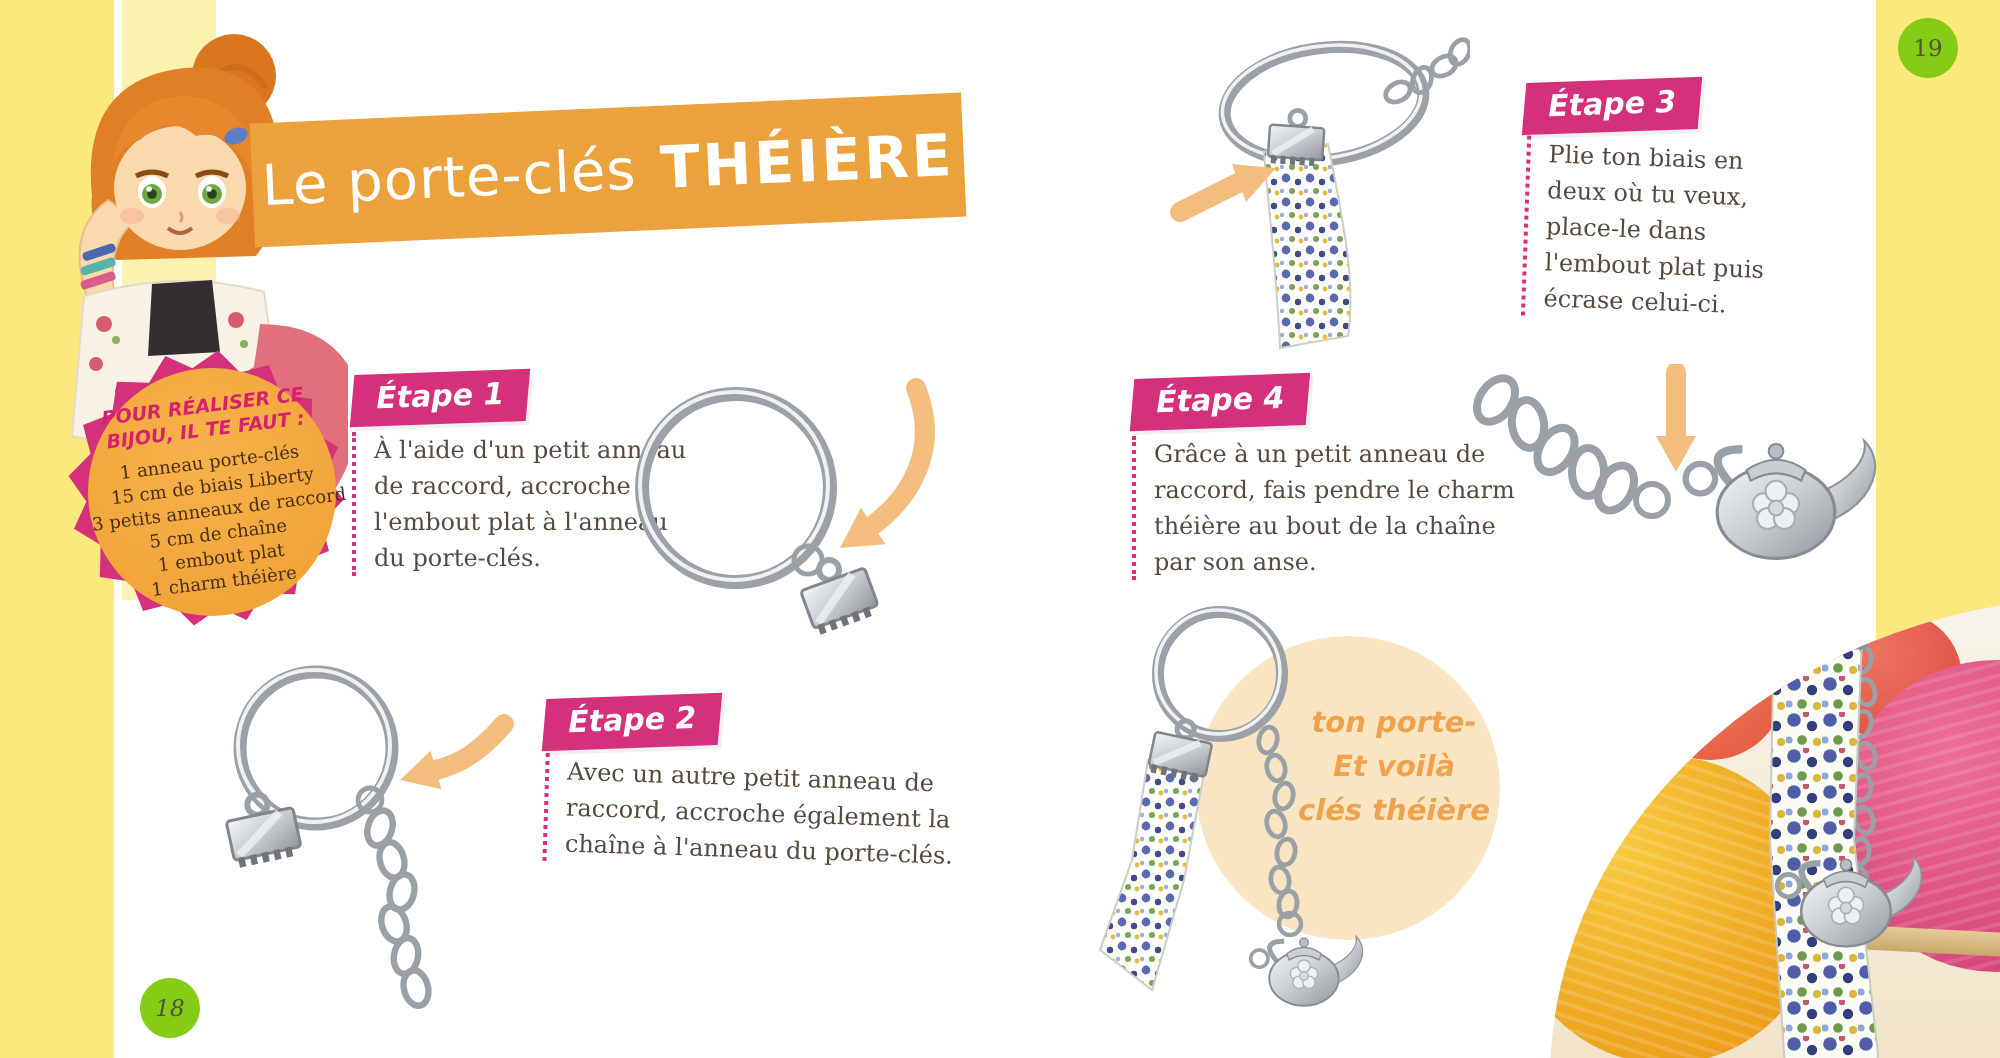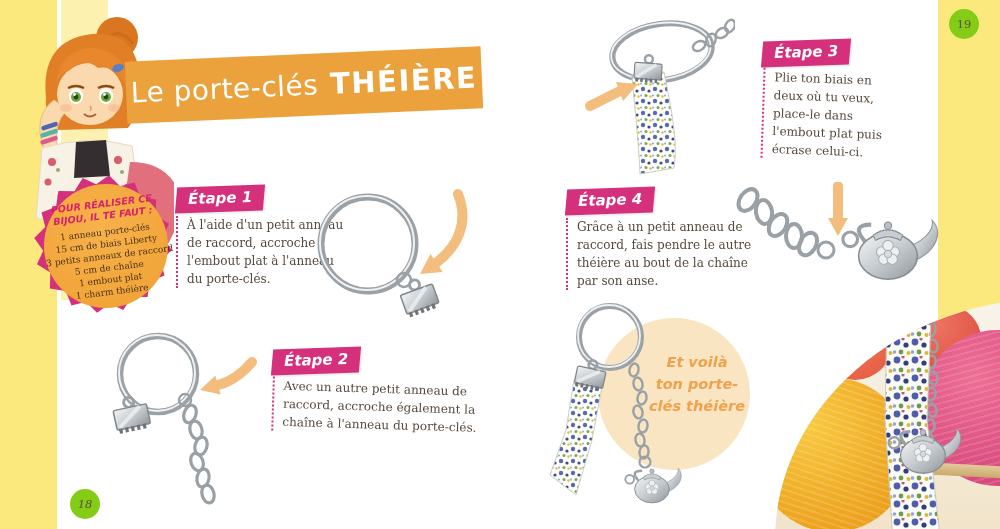--- a/index.html
+++ b/index.html
@@ -247,21 +247,21 @@
     <path d="M52,74 L84,70 C92,110 98,140 94,166 L60,172 C58,130 54,100 52,74 Z" fill="url(#liberty)" stroke="#CBCFC5" stroke-width="1"></path>
     <use href="#clamp" transform="translate(68,70) rotate(4) scale(0.8)"></use>
     <path d="M10,104 C22,98 30,94 40,89" stroke="#F3BE7D" stroke-width="10" fill="none" stroke-linecap="round"></path>
     <polygon points="58,82 43,99 36,80" fill="#F3BE7D"></polygon>
   </svg>
 
   <div class="abs step-label" style="left:762px;top:40px;"><span>Étape 3</span></div>
   <div class="abs step-text" style="left:762px;top:70px;width:118px;transform:rotate(2deg);">Plie ton biais en deux où tu veux, place-le dans l'embout plat puis écrase celui-ci.</div>
 
   <div class="abs step-label" style="left:566px;top:188px;"><span>Étape 4</span></div>
-  <div class="abs step-text" style="left:566px;top:218px;width:195px;">Grâce à un petit anneau de raccord, fais pendre le autre théière au bout de la chaîne par son anse.</div>
+  <div class="abs step-text" style="left:566px;top:218px;width:195px;">Grâce à un petit anneau de raccord, fais pendre le charm théière au bout de la chaîne par son anse.</div>
   <svg class="abs" style="left:736px;top:182px;" width="210" height="118" viewBox="0 0 210 118">
     <g>
       <use href="#lnk-b" transform="translate(12,18) rotate(35)"></use>
       <use href="#lnk-b" transform="translate(28,30) rotate(-8)"></use>
       <use href="#lnk-b" transform="translate(42,43) rotate(32)"></use>
       <use href="#lnk-b" transform="translate(58,54) rotate(0)"></use>
       <use href="#lnk-b" transform="translate(72,62) rotate(28)"></use>
     </g>
     <circle cx="90" cy="68" r="8" fill="none" stroke="#9AA1A6" stroke-width="3"></circle>
     <use href="#teapot" transform="translate(152,72) scale(1.05)"></use>
@@ -281,21 +281,21 @@
       <use href="#lnk-s" transform="translate(96,108) rotate(12)"></use>
       <use href="#lnk-s" transform="translate(92,122) rotate(-14)"></use>
       <use href="#lnk-s" transform="translate(97,136) rotate(10)"></use>
       <use href="#lnk-s" transform="translate(94,150) rotate(-10)"></use>
       <use href="#lnk-s" transform="translate(98,162) rotate(8)"></use>
     </g>
     <circle cx="99" cy="172" r="5.5" fill="none" stroke="#9AA1A6" stroke-width="2.2"></circle>
     <use href="#teapot" transform="translate(106,198) scale(0.62)"></use>
   </svg>
   <div class="abs note-text">
+    <div>ton porte-</div>
     <div>Et voilà</div>
-    <div>ton porte-</div>
     <div>clés théière</div>
   </div>
 
   <div class="abs pagenum" style="left:70px;top:489px;width:30px;height:30px;font-style:italic;">18</div>
   <div class="abs pagenum" style="left:949px;top:9px;width:30px;height:30px;">19</div>
 
 </div>
 
 </body></html>

